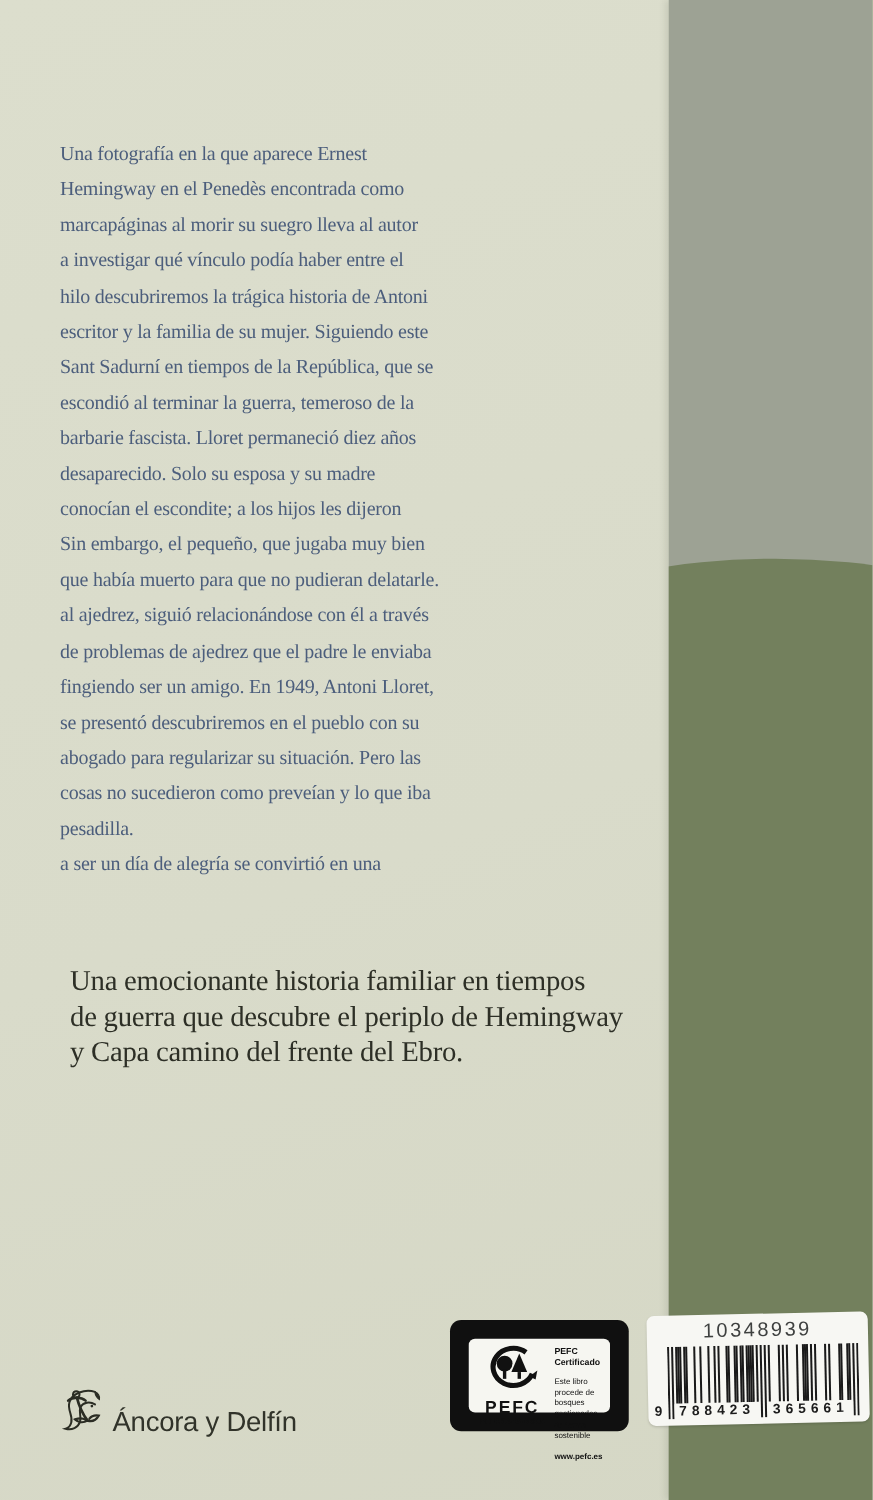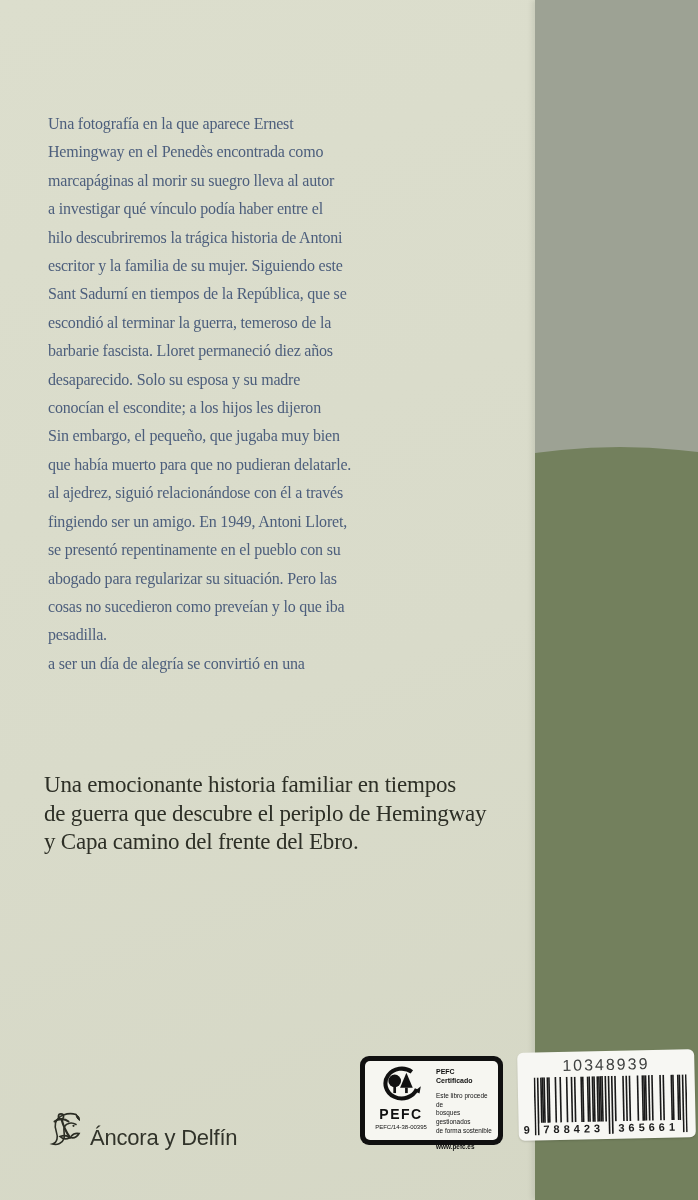--- a/index.html
+++ b/index.html
@@ -9,31 +9,31 @@
 
   
   .panel{position:absolute;left:535px;top:0;width:163px;height:1200px;background:#9da294;
          overflow:hidden;box-shadow:-3px 0 5px rgba(40,45,30,.10);}
   .panel-green{position:absolute;left:-515px;top:447px;width:1200px;height:1200px;
                background:#73805d;border-radius:600px 600px 0 0;}
 
   
   .synopsis{position:absolute;left:48px;top:110px;font-size:16px;line-height:28.4px;
             color:#4c5e7c;white-space:nowrap;letter-spacing:-0.2px;}
-  .highlight{position:absolute;left:44px;top:771px;font-size:23px;line-height:28.6px;
+  .highlight{position:absolute;left:56px;top:771px;font-size:23px;line-height:28.6px;
              color:#2d2f26;white-space:nowrap;letter-spacing:-0.2px;}
 
   
   .publisher{position:absolute;left:49px;top:1110px;display:flex;align-items:center;gap:7px;}
   .publisher-name{font-family:"Liberation Sans",sans-serif;font-size:22px;color:#31332a;
                   letter-spacing:-0.2px;margin-top:15px;}
 
   
   .pefc-box{position:absolute;left:360px;top:1056px;width:143px;height:89px;background:#101010;
-            border-radius:9px;padding:5px;box-sizing:border-box;}
+            border-radius:9px;padding:15px;box-sizing:border-box;}
   .pefc-inner{background:#f6f6f1;border-radius:5px;width:100%;height:100%;display:flex;
               padding:5px 6px;box-sizing:border-box;gap:5px;font-family:"Liberation Sans",sans-serif;
               color:#111;}
   .pefc-left{width:60px;display:flex;flex-direction:column;align-items:center;}
   .pefc-wordmark{font-weight:bold;font-size:14px;letter-spacing:1.5px;line-height:14px;}
   .pefc-license{font-size:6px;margin-top:3px;white-space:nowrap;}
   .pefc-right{flex:1;display:flex;flex-direction:column;font-size:6.4px;line-height:8.6px;padding-top:2px;}
   .pefc-title{font-weight:bold;font-size:7px;margin-bottom:7px;}
   .pefc-url{font-weight:bold;margin-top:8px;}
 
@@ -67,22 +67,23 @@
       <div>hilo descubriremos la trágica historia de Antoni</div>
       <div>escritor y la familia de su mujer. Siguiendo este</div>
       <div>Sant Sadurní en tiempos de la República, que se</div>
       <div>escondió al terminar la guerra, temeroso de la</div>
       <div>barbarie fascista. Lloret permaneció diez años</div>
       <div>desaparecido. Solo su esposa y su madre</div>
       <div>conocían el escondite; a los hijos les dijeron</div>
       <div>Sin embargo, el pequeño, que jugaba muy bien</div>
       <div>que había muerto para que no pudieran delatarle.</div>
       <div>al ajedrez, siguió relacionándose con él a través</div>
+      <div>de problemas de ajedrez que el padre le enviaba</div>
       <div>fingiendo ser un amigo. En 1949, Antoni Lloret,</div>
-      <div>se presentó repentinamente en el pueblo con su</div>
+      <div>se presentó descubriremos en el pueblo con su</div>
       <div>abogado para regularizar su situación. Pero las</div>
       <div>cosas no sucedieron como preveían y lo que iba</div>
       <div>pesadilla.</div>
       <div>a ser un día de alegría se convirtió en una</div>
     </div>
 
   <div class="highlight">
       <div>Una emocionante historia familiar en tiempos</div>
       <div>de guerra que descubre el periplo de Hemingway</div>
       <div>y Capa camino del frente del Ebro.</div>

